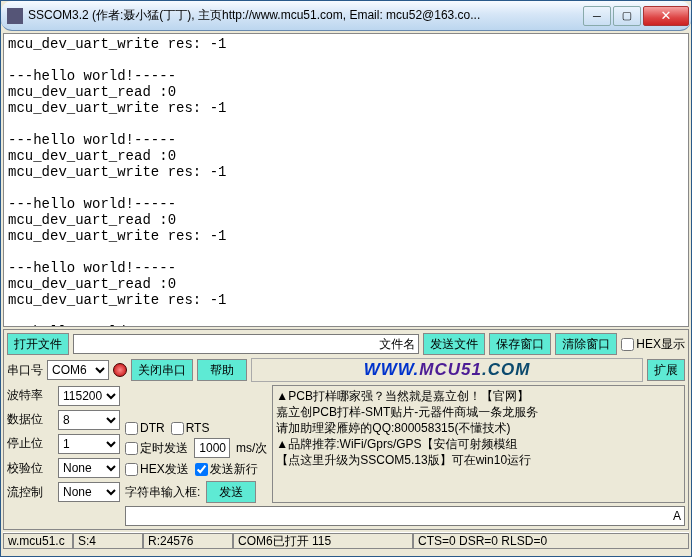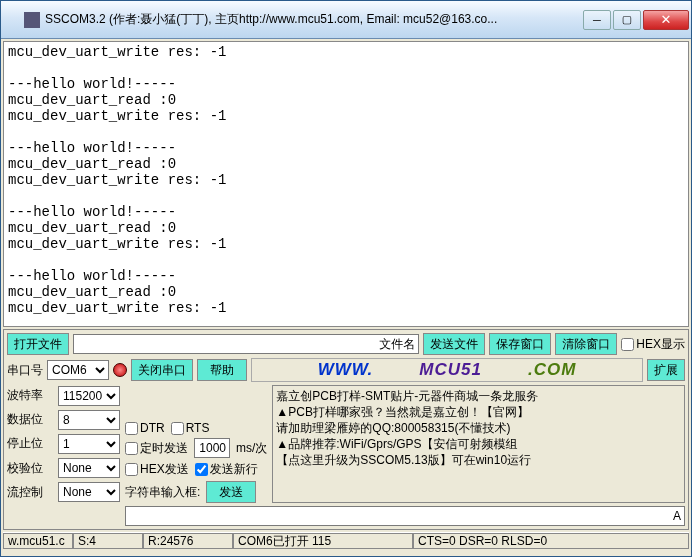--- a/index.html
+++ b/index.html
@@ -1,35 +1,35 @@
 <!DOCTYPE html>
 <html><head>
 <meta charset="utf-8">
 <style>
 * { box-sizing: border-box; margin: 0; padding: 0; }
 body { font-family: "SimSun", "Microsoft YaHei", sans-serif; font-size: 12px; background: #fff; width: 692px; height: 557px; overflow: hidden; }
 .window { width: 692px; height: 557px; border: 1px solid #2a5a8a; background: #ece9d8; display: flex; flex-direction: column; }
-.titlebar { height: 38px; background: linear-gradient(#f7fbff, #d6e6f7 45%, #bcd6ef); display: flex; align-items: center; padding: 0 2px 0 23px; border-bottom: 1px solid #6a8bb0; }
+.titlebar { height: 30px; background: linear-gradient(#f7fbff, #d6e6f7 45%, #bcd6ef); display: flex; align-items: center; padding: 0 2px 0 6px; border-bottom: 1px solid #6a8bb0; border-radius: 11px; }
 .title-icon { width: 16px; height: 16px; background: #557; margin-right: 5px; display: inline-block; }
 .title-text { flex: 1; color: #000; font-size: 12px; white-space: nowrap; overflow: hidden; }
 .winbtns { display: flex; gap: 2px; }
 .winbtn { width: 28px; height: 20px; border: 1px solid #8aa; background: linear-gradient(#eaf3fc, #c9def2); border-radius: 2px; display: flex; align-items: center; justify-content: center; font-family: Arial; font-size: 11px; }
 .winbtn.close { background: linear-gradient(#f5a3a3, #d44 60%, #c22); color: #fff; width: 46px; border-color: #a33; font-size: 13px; }
 .terminal { flex: 1; background: #fff; border: 1px solid #888; margin: 2px; margin-bottom: 0; font-family: "Fixedsys", "Courier New", monospace; font-size: 14px; line-height: 16px; padding: 2px 4px; white-space: pre; overflow: hidden; }
 .panel { background: #ece9d8; border: 1px solid #888; margin: 2px; margin-bottom: 0; padding: 3px; }
 .row { display: flex; align-items: center; gap: 4px; margin-bottom: 3px; }
 .btn { height: 22px; padding: 0 6px; background: #5eead4; border: 1px solid #888; font-size: 12px; cursor: pointer; font-family: inherit; }
 .input { height: 20px; border: 1px solid #7a7a7a; padding: 0 3px; font-size: 12px; background: #fff; font-family: inherit; text-align: right; }
 .sel { height: 20px; border: 1px solid #7a7a7a; font-size: 12px; background: #fff; font-family: inherit; }
 .lbl { font-size: 12px; }
 .chk { display: inline-flex; align-items: center; gap: 2px; font-size: 12px; }
 .chk input { width: 13px; height: 13px; }
 .rec { width: 14px; height: 14px; border-radius: 50%; background: radial-gradient(#f88, #b00); border: 1px solid #400; display: inline-block; }
-.urlbox { border: 1px solid #aaa; flex: 1; height: 24px; display: flex; align-items: center; justify-content: center; font-family: "Arial"; font-size: 17px; font-style: italic; font-weight: bold; letter-spacing: 1px; gap: 46px; }
-.urlw { color: #0033cc; } .urlm { color: #4c1d95; } .urlc { color: #4d7c0f; }
+.urlbox { border: 1px solid #aaa; flex: 1; height: 24px; display: flex; align-items: center; justify-content: center; font-family: "Arial"; font-size: 17px; font-style: italic; font-weight: bold; letter-spacing: 1px; }
+.urlw { color: #0033cc; } .urlm { color: #4c1d95; } .urlc { color: #0c4a6e; }
 .lower { display: flex; gap: 2px; }
 .leftgrid { display: grid; grid-template-columns: 48px 62px; gap: 3px 3px; align-items: center; }
 .midcol { display: flex; flex-direction: column; gap: 3px; padding: 0 3px; margin-top: 36px; }
 .midrow { display: flex; align-items: center; gap: 6px; }
 .adbox { flex: 1; border: 1px solid #888; background: #ece9d8; padding: 2px 3px; font-size: 12px; line-height: 16px; overflow: hidden; white-space: nowrap; }
 .statusbar { height: 22px; display: flex; border-top: 1px solid #fff; margin: 2px 2px 2px 2px; }
 .statcell { border: 1px solid #888; padding: 2px 4px; font-size: 12px; background: #ece9d8; height: 16px; display: flex; align-items: center; }
 </style>
 </head>
 <body>
@@ -137,22 +137,22 @@
               <span>发送新行</span>
             </label>
         </div>
         <div class="midrow">
           <span class="lbl">字符串输入框:</span>
           <button class="btn" style="width:50px">发送</button>
         </div>
       </div>
 
       <div class="adbox">
+        <div>▲PCB打样哪家强？当然就是嘉立创！【官网】</div>
         <div>嘉立创PCB打样-SMT贴片-元器件商城一条龙服务</div>
-        <div>▲PCB打样哪家强？当然就是嘉立创！【官网】</div>
         <div>请加助理梁雁婷的QQ:800058315(不懂技术)</div>
         <div>▲品牌推荐:WiFi/Gprs/GPS【安信可射频模组</div>
         <div>【点这里升级为SSCOM5.13版】可在win10运行</div>
       </div>
     </div>
     <div class="row" style="margin-top:3px;margin-bottom:0">
       <div style="width:114px"></div>
       <input class="input" style="flex: 1 1 0%;" value="A">
     </div>
   </div>

